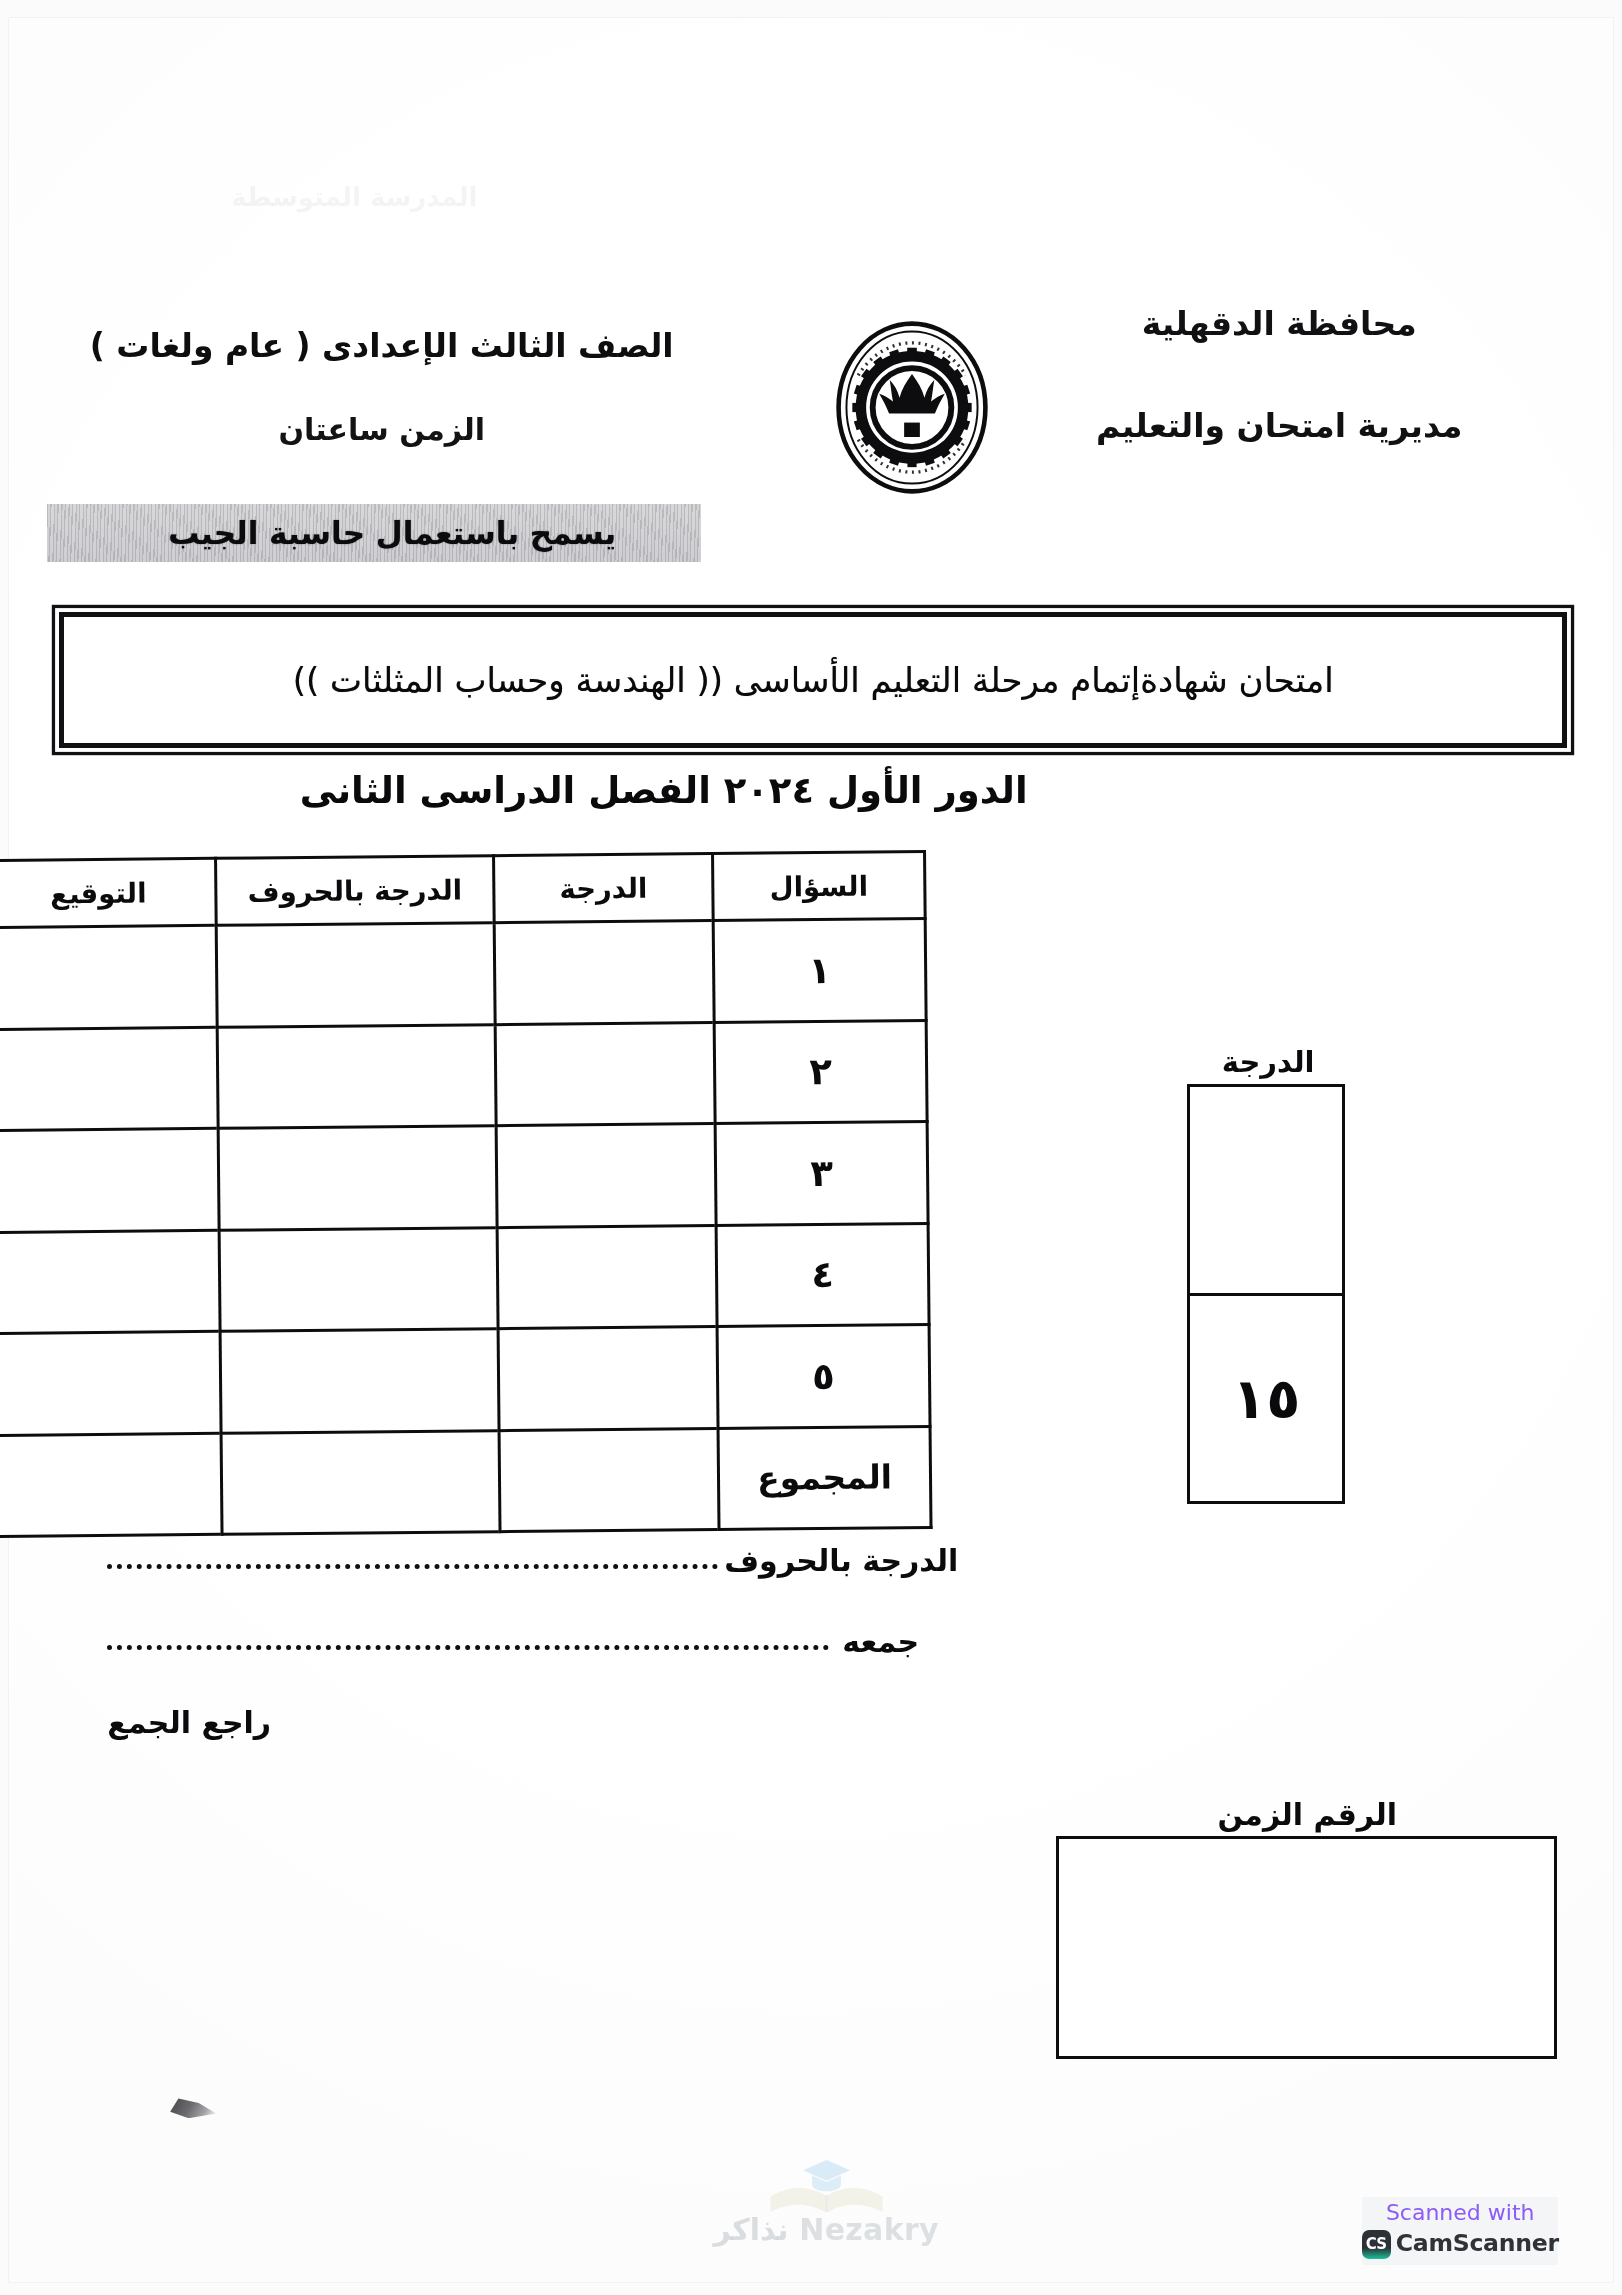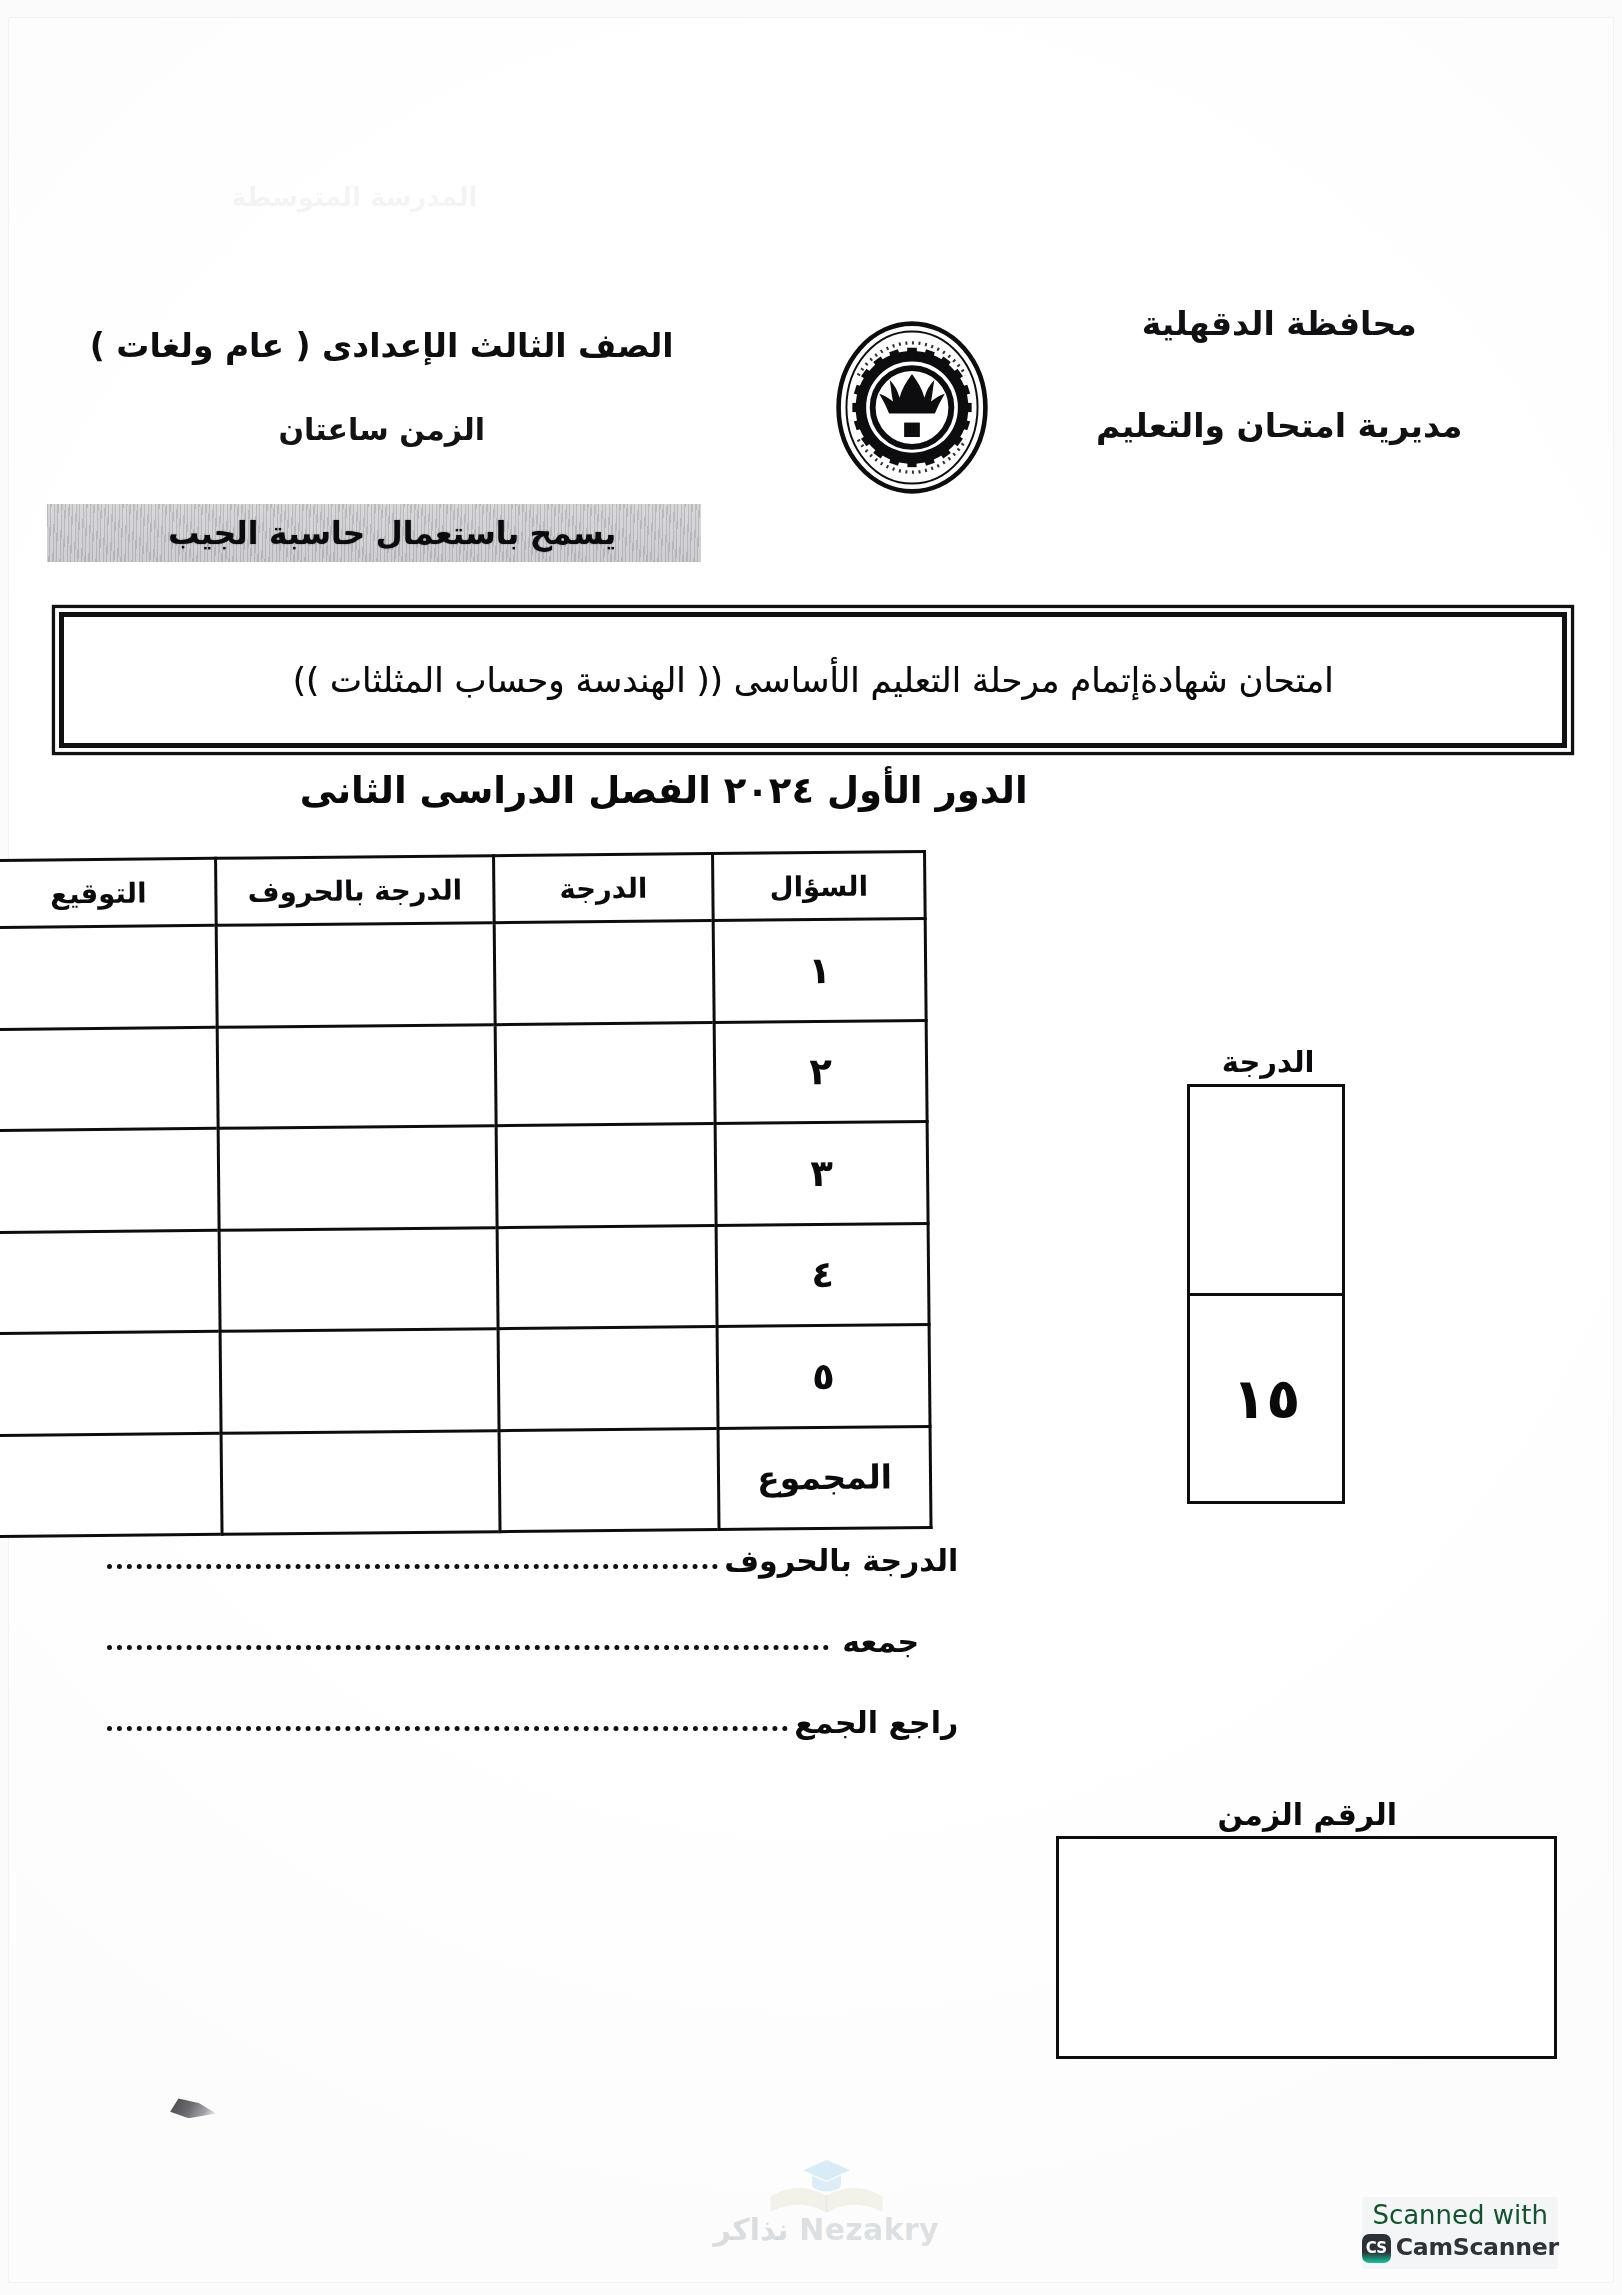--- a/index.html
+++ b/index.html
@@ -267,21 +267,21 @@
   }
   .field-row .dots {
     flex: 1;
     border-bottom: 5.2px dotted #101012;
     margin-right: 6.5px;
     margin-bottom: 9.2px;
     height: 0;
   }
   .field-row.r2 { padding-right: 39px; }
   .field-row.r2 .dots { margin-right: 13px; }
-  .field-row.r3 { padding-right: 0px; }
+  .field-row.r3 { padding-right: 0px; flex-direction: column; }
 
   
   .secret-wrap {
     position: absolute;
     left: 1033px;
     top: 1779px;
     width: 530px;
   }
   .secret-wrap .cap {
     text-align: center;
@@ -336,22 +336,22 @@
     position: absolute;
     left: 1353px;
     top: 2179px;
     width: 196px;
     background: #f4f5f7;
     border-radius: 2.6px;
     padding: 5.2px 6.5px 6.5px 6.5px;
     box-sizing: border-box;
   }
   .camscanner .top {
-    font-size: 26px;
-    color: #14532d;
+    font-size: 22px;
+    color: #8b5cf6;
     text-align: center;
     direction: ltr;
     font-weight: 400;
     line-height: 1;
     margin-bottom: 5.2px;
   }
   .camscanner .bot {
     display: flex;
     align-items: center;
     justify-content: center;

